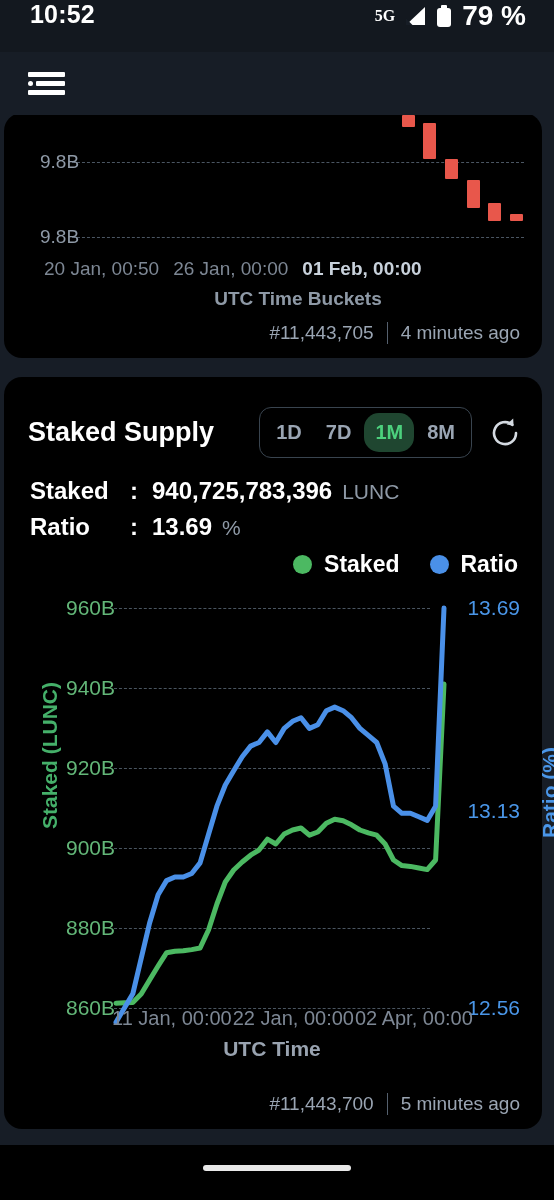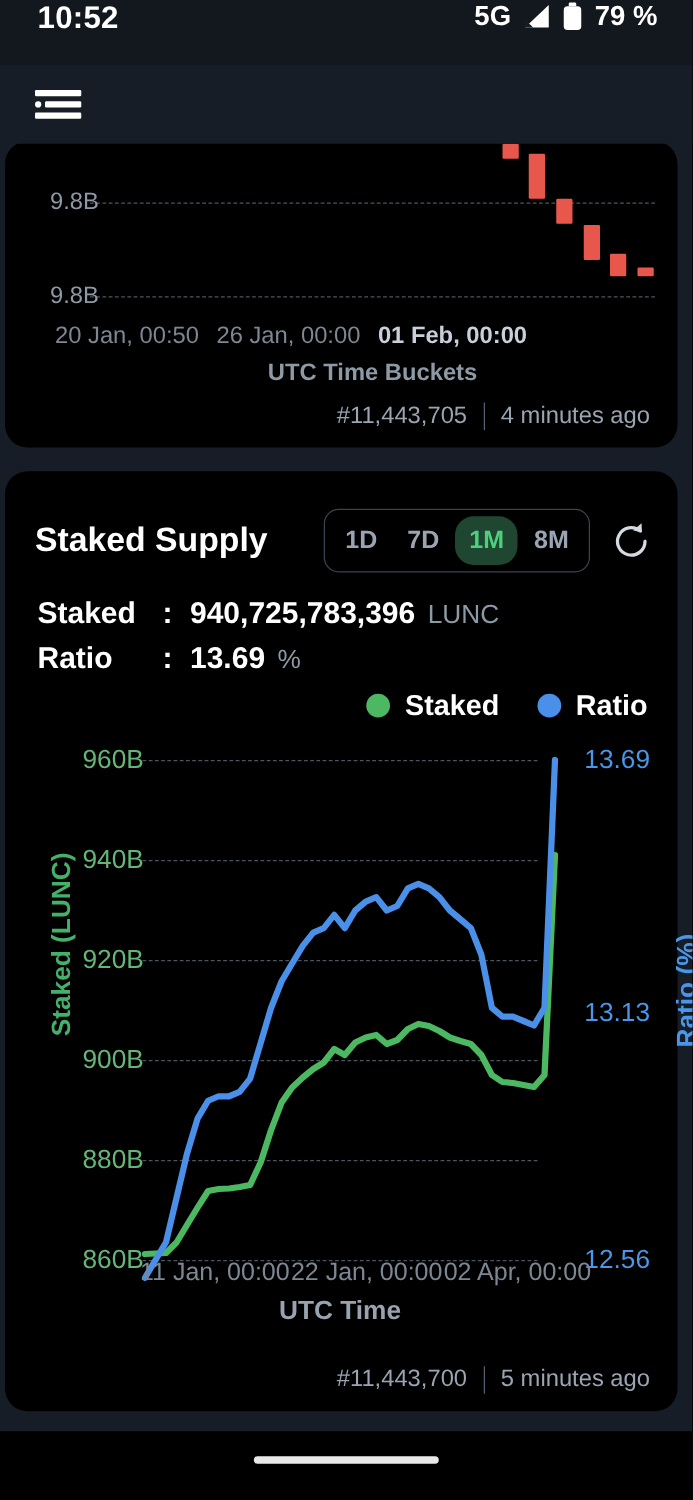--- a/index.html
+++ b/index.html
@@ -18,33 +18,33 @@
   
   .statusbar {
     height: 52px;
     display: flex; align-items: flex-start; justify-content: space-between;
     padding: 0 28px 0 30px;
     background: #13181f;
     color: #ffffff;
   }
   .status-time { font-size: 25px; font-weight: 600; letter-spacing: .2px; }
   .status-right { display: flex; align-items: center; gap: 8px; }
-  .status-5g { font-size: 22px; font-weight: 600; }
+  .status-5g { font-size: 16px; font-weight: 600; font-family: Liberation Serif, serif; }
   .signal-icon { width: 24px; height: 20px; position: relative; }
   .signal-icon svg { display:block; }
   .battery-icon { width: 14px; height: 22px; position: relative; margin-left: 2px;}
   .battery-icon .body {
     position:absolute; left:0; top:3px; width:14px; height:19px;
     background:#fff; border-radius:3px;
   }
   .battery-icon .cap {
     position:absolute; left:4px; top:0; width:6px; height:3px;
     background:#fff; border-radius:1px 1px 0 0;
   }
-  .status-batt { font-size: 22px; font-weight: 600; margin-left: 3px; }
+  .status-batt { font-size: 28px; font-weight: 600; margin-left: 3px; }
 
   
   .appbar {
     height: 63px;
     display: flex; align-items: center; justify-content: space-between;
     padding: 0 22px 0 28px;
     background: #171d26;
     position: relative; z-index: 3;
   }
   .hamburger { width: 40px; height: 26px; position: relative; cursor: pointer; }

